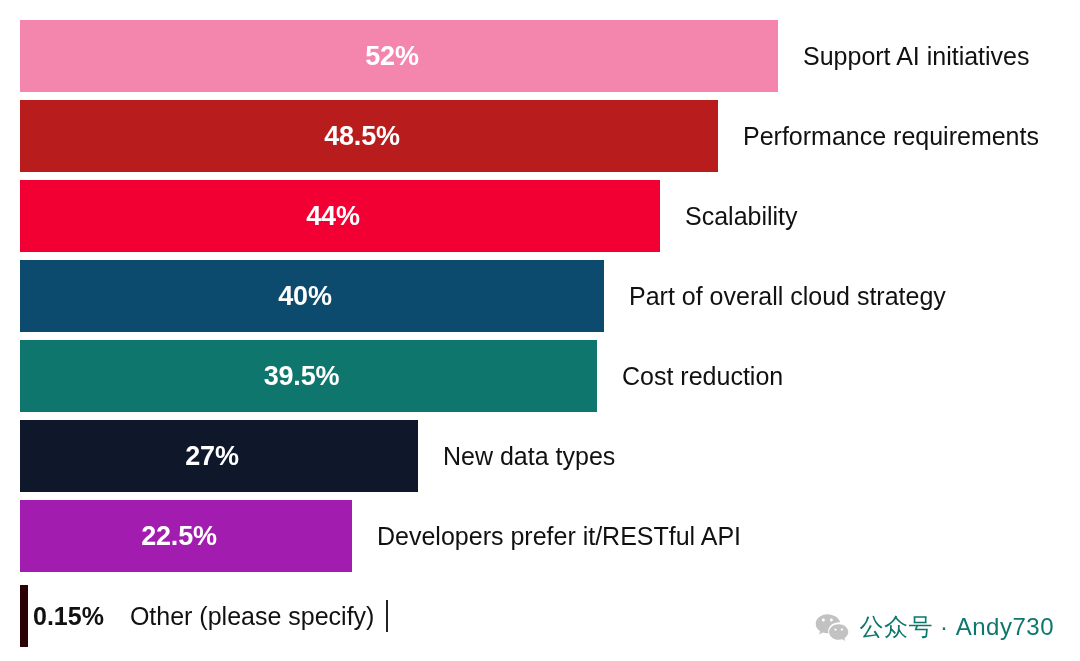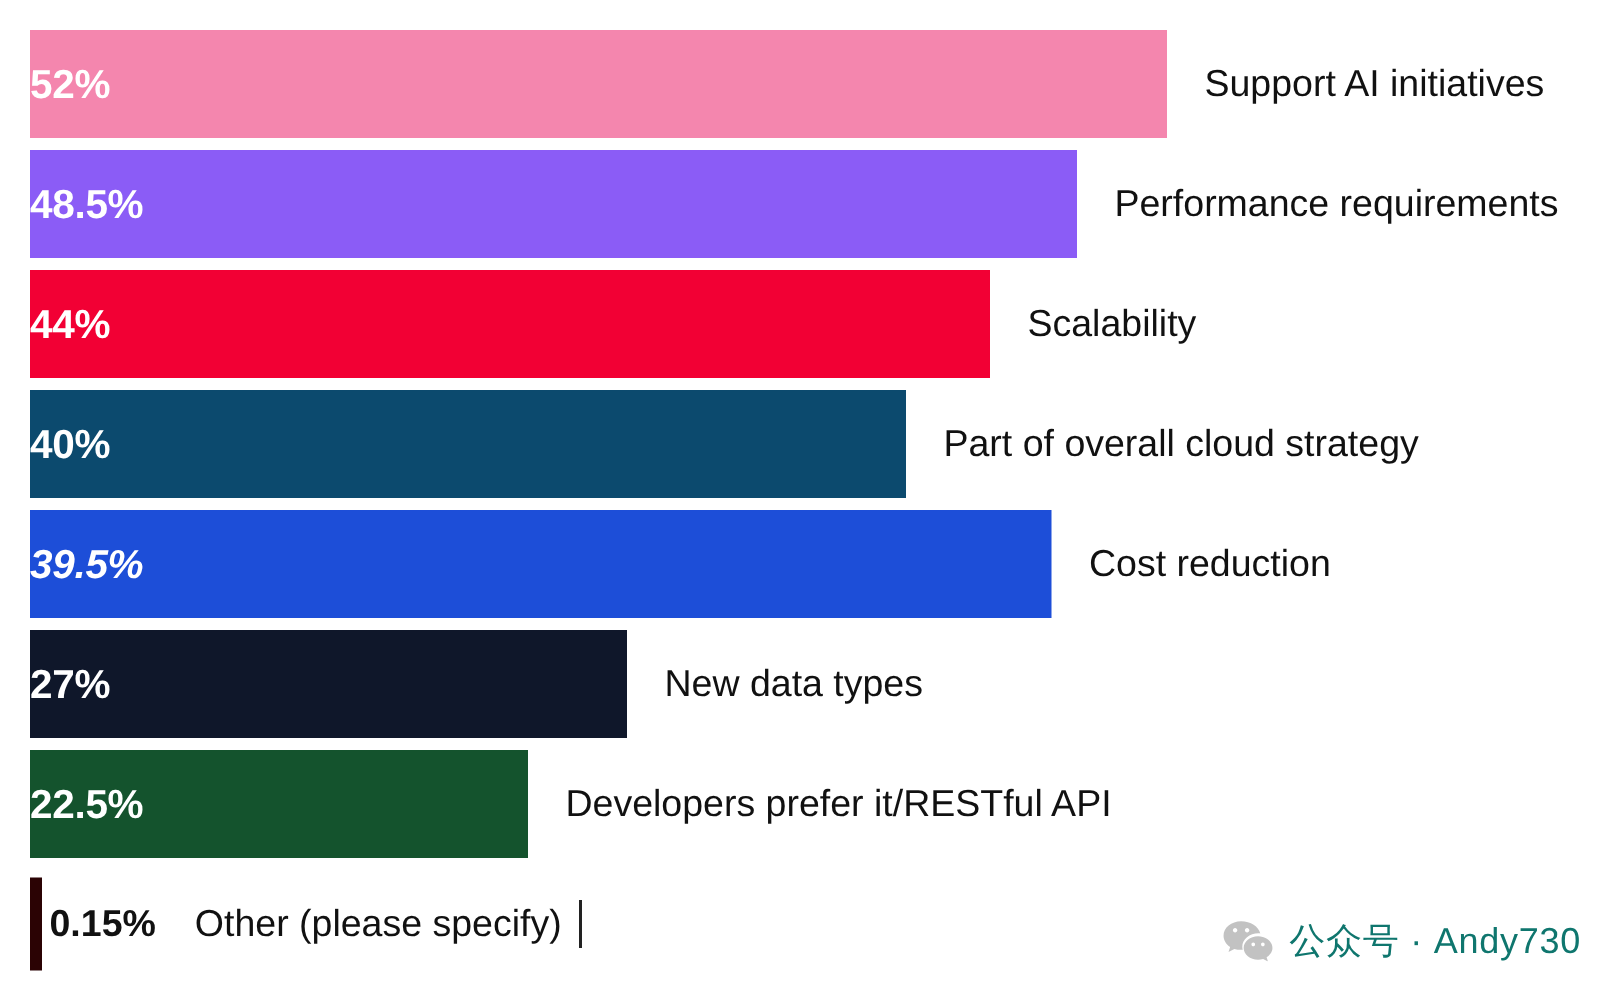--- a/index.html
+++ b/index.html
@@ -36,21 +36,21 @@
     height: 72px;
     margin-bottom: 8px;
     display: flex;
     align-items: stretch;
   }
 
   .bar {
     position: relative;
     display: flex;
     align-items: center;
-    justify-content: flex-start;
+    justify-content: center;
     flex: 0 0 auto;
     box-sizing: border-box;
     padding-right: 14px;
   }
 
   .bar-value {
     color: #ffffff;
     font-size: 27px;
     font-weight: bold;
     letter-spacing: -0.2px;
@@ -127,56 +127,56 @@
   <div class="bars-area">
 
     <div class="bar-row">
       <div class="bar" style="width: 758px; background-color: rgb(244, 134, 174);">
         <span class="bar-value">52%</span>
       </div>
       <div class="bar-label">Support AI initiatives</div>
     </div>
 
     <div class="bar-row">
-      <div class="bar" style="width: 698px; background-color: #8b5cf6;">
+      <div class="bar" style="width: 698px; background-color: #b91c1c;">
         <span class="bar-value">48.5%</span>
       </div>
       <div class="bar-label">Performance requirements</div>
     </div>
 
     <div class="bar-row">
       <div class="bar" style="width: 640px; background-color: rgb(242, 0, 52);">
         <span class="bar-value">44%</span>
       </div>
       <div class="bar-label">Scalability</div>
     </div>
 
     <div class="bar-row">
       <div class="bar" style="width: 584px; background-color: #0c4a6e;">
         <span class="bar-value">40%</span>
       </div>
       <div class="bar-label">Part of overall cloud strategy</div>
     </div>
 
     <div class="bar-row">
-      <div class="bar" style="width: 681px; background-color: #1d4ed8; font-style: italic;">
+      <div class="bar" style="width: 577px; background-color: #0f766e;">
         <span class="bar-value">39.5%</span>
       </div>
       <div class="bar-label">Cost reduction</div>
     </div>
 
     <div class="bar-row">
       <div class="bar" style="width: 398px; background-color: #0f172a;">
         <span class="bar-value">27%</span>
       </div>
       <div class="bar-label">New data types</div>
     </div>
 
     <div class="bar-row">
-      <div class="bar" style="width: 332px; background-color: #14532d;">
+      <div class="bar" style="width: 332px; background-color: #a21caf;">
         <span class="bar-value">22.5%</span>
       </div>
       <div class="bar-label">Developers prefer it/RESTful API</div>
     </div>
 
     <div class="bar-row sliver">
       <div class="bar" style="width: 8px; background-color: rgb(43, 3, 4);"></div>
       <div class="bar-value-outside">0.15%</div>
       <div class="bar-label">
         <span>Other (please specify)</span>

